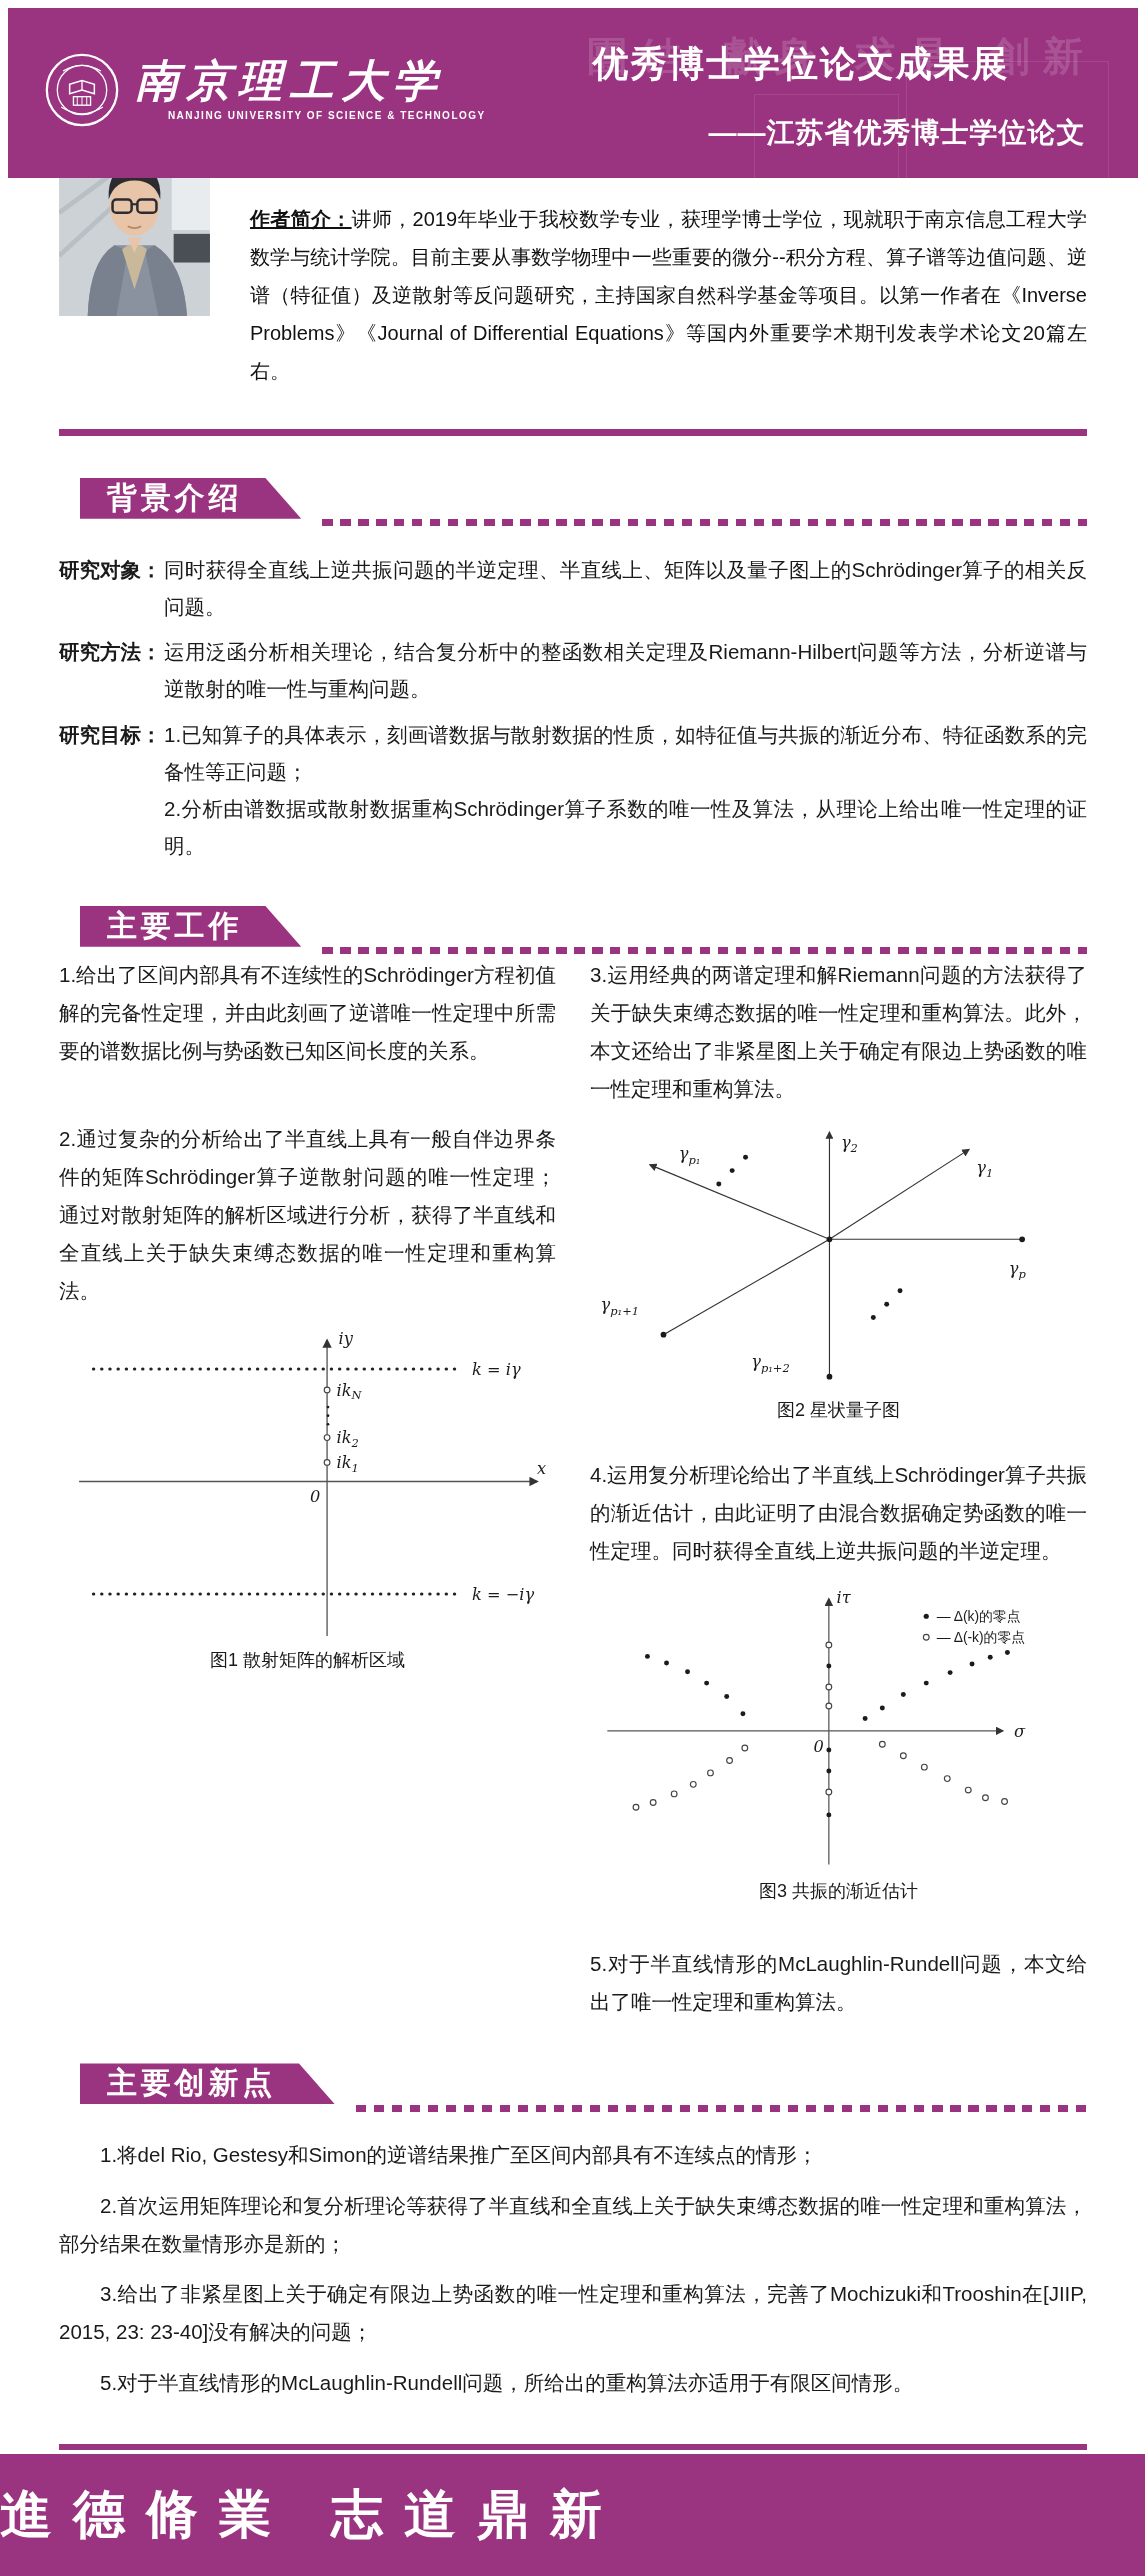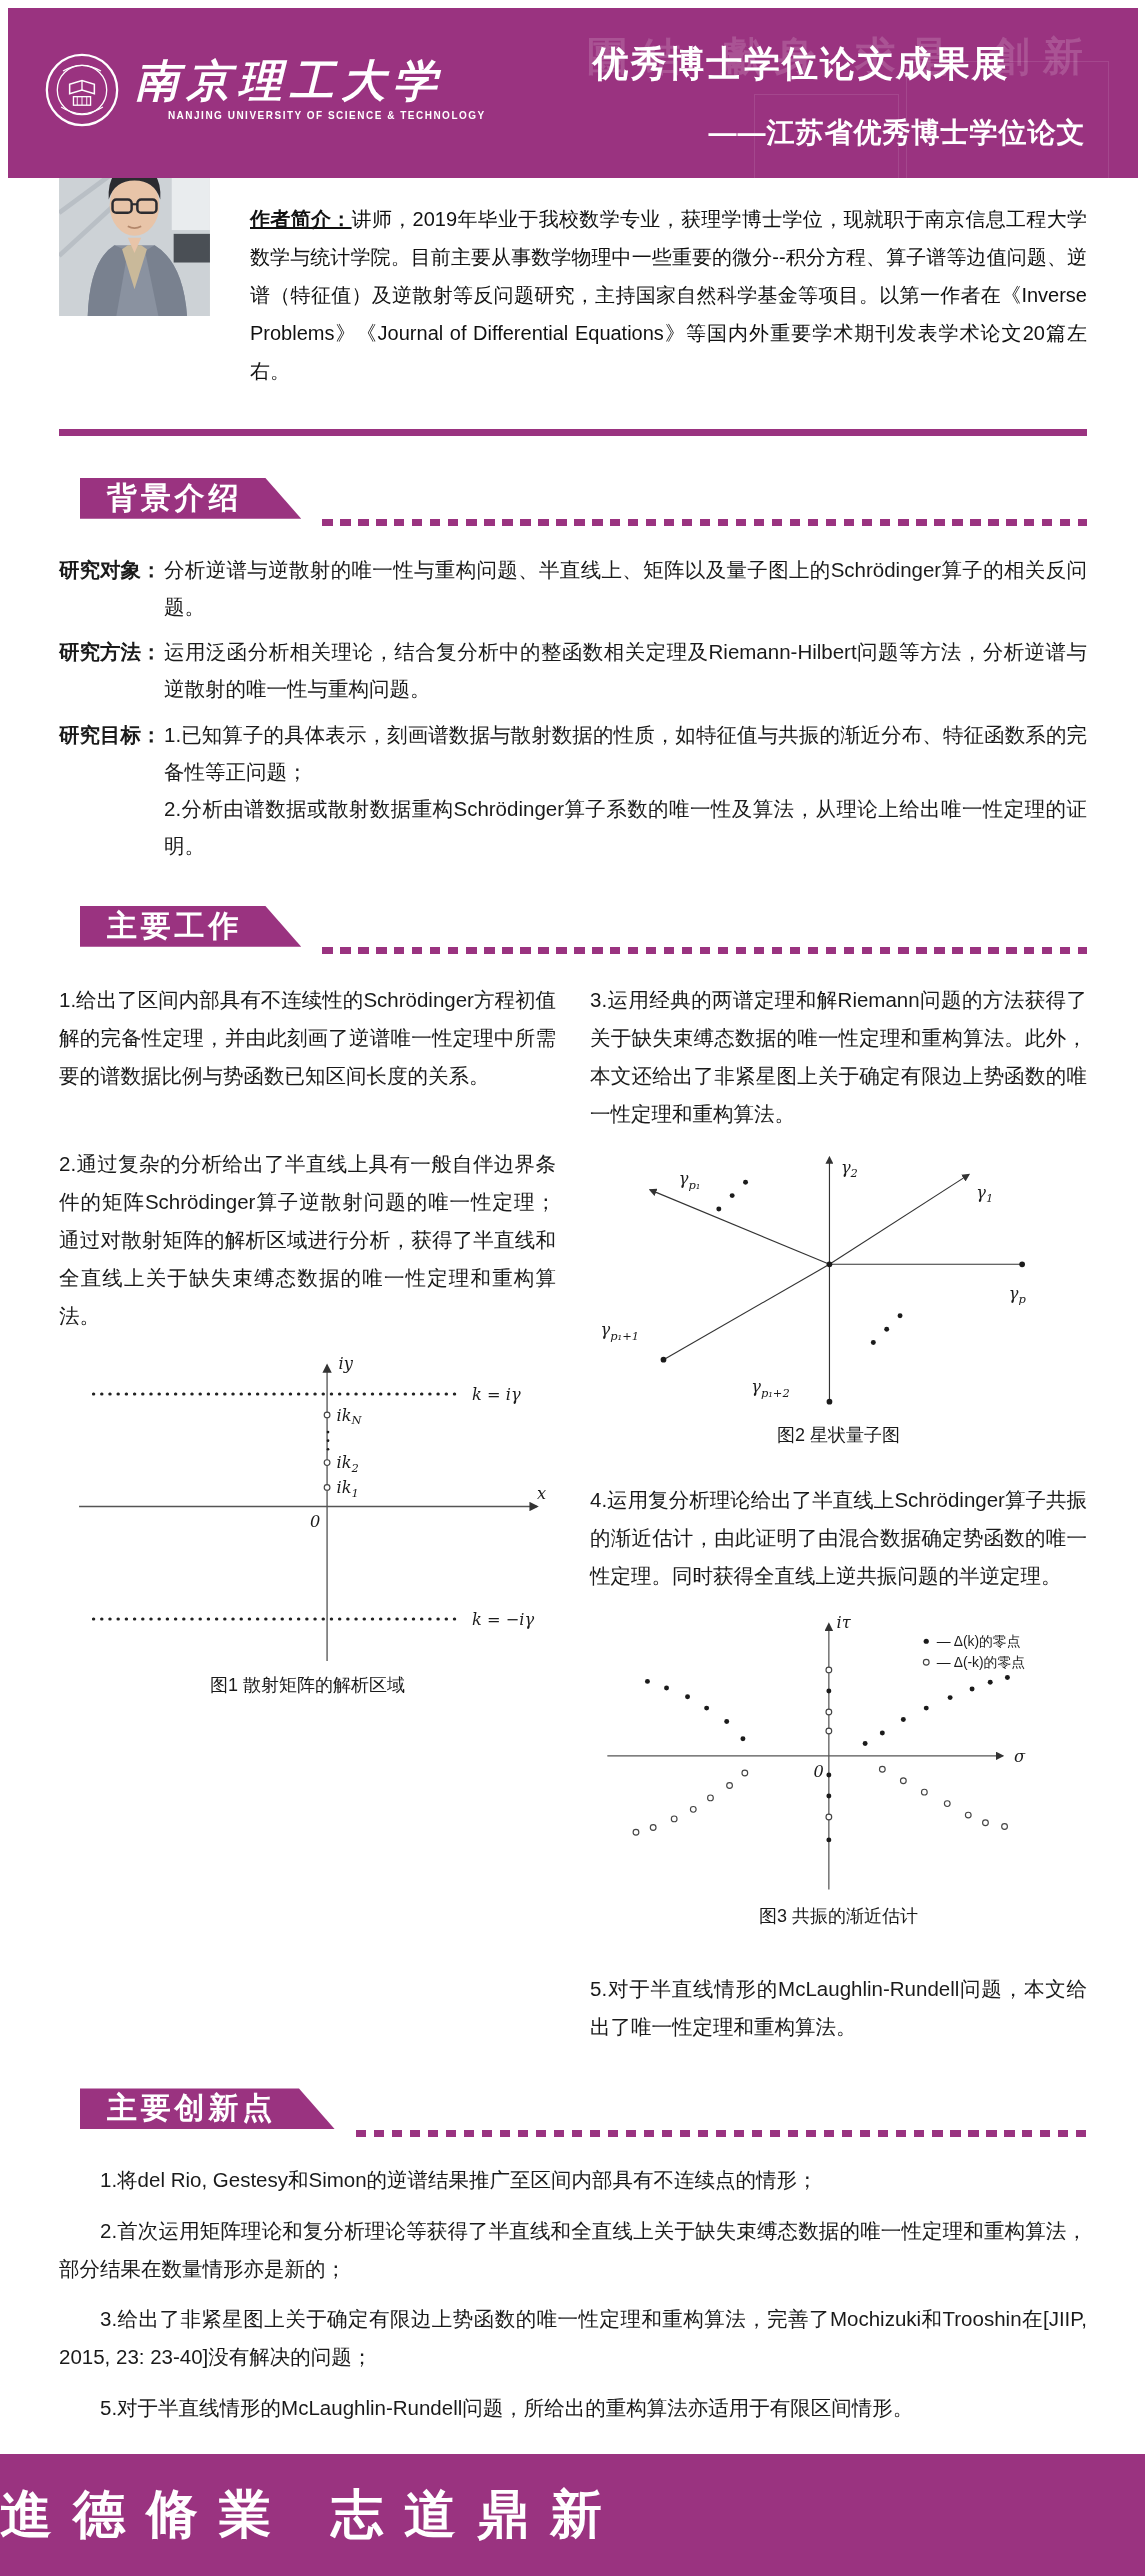--- a/index.html
+++ b/index.html
@@ -43,21 +43,21 @@
   .head-dashes{flex:1;align-self:flex-end;height:6.7px;margin:0 0 1.9px 21px;
                background:repeating-linear-gradient(90deg,#9A3380 0 10.5px,transparent 10.5px 18px);}
 
   
   .bg-items{margin-top:23px;}
   .bg-item{display:flex;font-size:20.5px;line-height:37px;margin-top:8.6px;}
   .bg-label{font-weight:bold;flex:0 0 105px;}
   .bg-text{flex:1;white-space:pre-line;text-align:justify;}
 
   
-  .work-cols{display:flex;gap:34px;margin-top:25px;}
+  .work-cols{display:flex;gap:34px;}
   .col{flex:1;min-width:0;}
   .wk{font-size:20.5px;line-height:38px;text-align:justify;margin:0;}
   .gap52{margin-top:50px;} .gap36{margin-top:34px;} .gap44{margin-top:42px;}
   .fig{margin-top:9.5px;text-align:center;}
   .fig svg{display:block;margin:0 auto;}
   .fig-caption{font-size:18px;color:#1a1a1a;margin-top:3.8px;text-align:center;}
   .math-label{font-family:"DejaVu Serif",serif;font-style:italic;font-size:17px;fill:#1b1b1b;}
   .axis-label{font-family:"DejaVu Serif",serif;font-style:italic;font-size:17px;fill:#1b1b1b;}
   .legend-label{font-size:14.5px;fill:#1b1b1b;font-family:"Liberation Sans","DejaVu Sans",sans-serif;}
 
@@ -141,21 +141,21 @@
   <div class="content">
 
     <div class="section-head">
       <div class="head-bar"></div>
       <div class="head-flag">背景介绍</div>
       <div class="head-dashes"></div>
     </div>
     <div class="bg-items">
       <div class="bg-item">
         <div class="bg-label">研究对象：</div>
-        <div class="bg-text">分析逆谱与逆散射的唯一性与重构问题、半直线上、矩阵以及量子图上的Schrödinger算子的相关反问题。</div>
+        <div class="bg-text">同时获得全直线上逆共振问题的半逆定理、半直线上、矩阵以及量子图上的Schrödinger算子的相关反问题。</div>
       </div>
       <div class="bg-item">
         <div class="bg-label">研究方法：</div>
         <div class="bg-text">运用泛函分析相关理论，结合复分析中的整函数相关定理及Riemann-Hilbert问题等方法，分析逆谱与逆散射的唯一性与重构问题。</div>
       </div>
       <div class="bg-item">
         <div class="bg-label">研究目标：</div>
         <div class="bg-text">1.已知算子的具体表示，刻画谱数据与散射数据的性质，如特征值与共振的渐近分布、特征函数系的完备性等正问题；
 2.分析由谱数据或散射数据重构Schrödinger算子系数的唯一性及算法，从理论上给出唯一性定理的证明。</div>
       </div>

